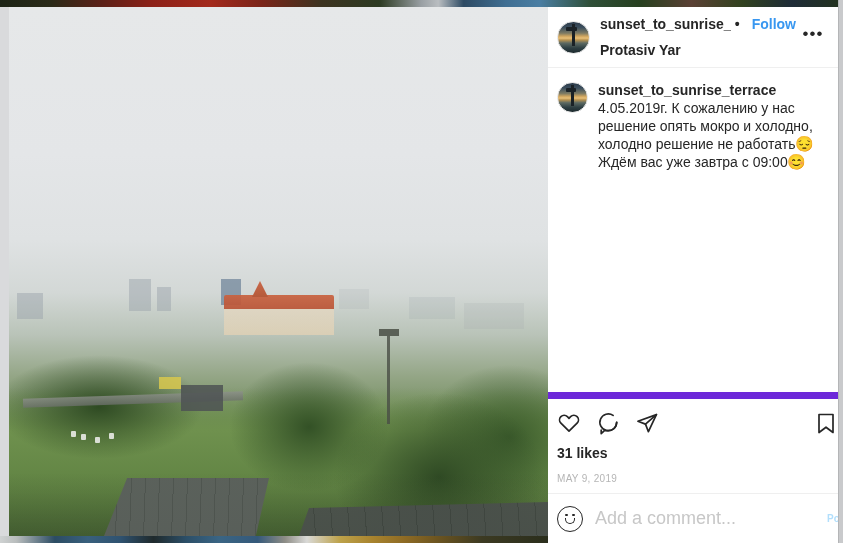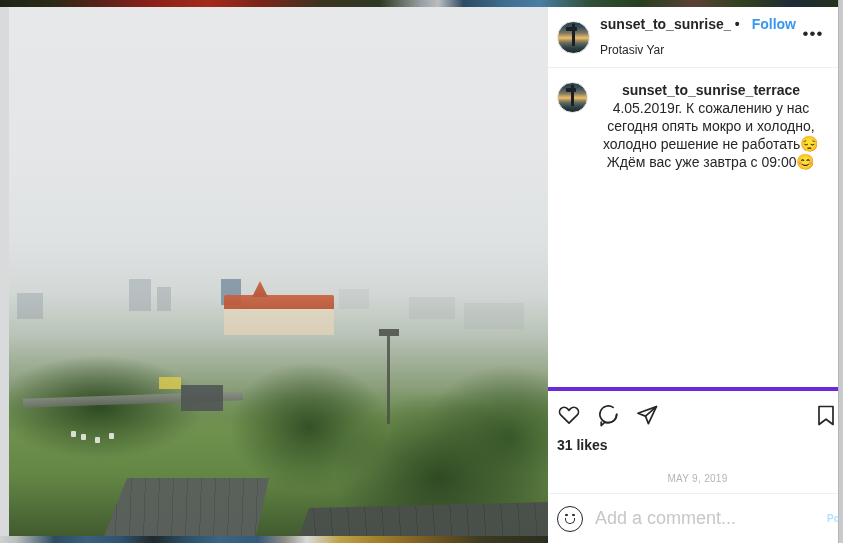--- a/index.html
+++ b/index.html
@@ -208,37 +208,36 @@
     max-width:152px;
     display:inline-block; white-space:nowrap;
   }
   #header-dot { color:#262626; margin:0 4px; font-weight:600; }
   #follow-link {
     color:#3897f0; font-weight:600; cursor:pointer;
     font-size:14px;
     padding-left:8px;
   }
   #header-location {
-    font-size:12px; color:#262626; line-height:16px;
-    margin-top:9px; white-space:nowrap; overflow:hidden;
+    font-size:14px; color:#262626; line-height:16px;
+    margin-top:9px; white-space:nowrap; overflow:hidden;font-weight:bold;
   }
   #more-options {
     flex:0 0 auto; margin-left:6px;
     width:22px; height:22px; cursor:pointer;
     display:flex; align-items:center; justify-content:center;
     color:#262626; font-size:17px; letter-spacing:1px;
     line-height:6px; padding-bottom:7px;
   }
 
   
   #caption-area {
     flex:1 1 auto;
     padding:13px 14px 0 9px;
     overflow:hidden;
-    text-align:center;
   }
   .comment-row { display:flex; align-items:flex-start; }
   .comment-row .avatar { width:31px; height:31px; margin-top:1px; }
   #caption-body { margin-left:10px; flex:1 1 auto; min-width:0; }
   #caption-username {
     font-size:14px; font-weight:600; color:#262626;
     line-height:18px; display:block;
   }
   #caption-text {
     font-size:14px; color:#262626; line-height:18px;
@@ -246,42 +245,41 @@
   }
   .emoji { font-size:15px; }
   #caption-time {
     font-size:11px; color:#b5b5b5;
     letter-spacing:.2px; margin-top:14px; display:block;
   }
 
   
   #actions-section {
     flex:0 0 auto;
-    border-top:4px solid #6d28d9;
+    border-top:7px solid #6d28d9;
     padding:9px 0 9px 9px;
   }
   #action-icons {
     display:flex; align-items:center;
     height:30px;
   }
   .act-icon {
     cursor:pointer; display:flex; align-items:center;
     justify-content:center;
     margin-right:15px;
   }
   #save-icon { margin-left:auto; margin-right:0; }
   #likes-count {
     font-size:14px; font-weight:600; color:#262626;
     margin-top:7px; display:block;
   }
   #post-date {
     font-size:10px; color:#b5b5b5;
-    letter-spacing:.3px; margin-top:20px; display:block;
+    letter-spacing:.3px; margin-top:12px; display:block;
     text-transform:uppercase;
-    text-align:center;
   }
 
   
   #add-comment-bar {
     flex:0 0 auto;
     border-top:1px solid #efefef;
     height:50px;
     display:flex; align-items:center;
     padding:0 14px 0 9px;
   }
@@ -364,21 +362,21 @@
       </div>
       <div id="more-options">•••</div>
     </div>
 
     <div id="caption-area">
       <div class="comment-row">
         <div class="avatar"></div>
         <div id="caption-body">
           <span id="caption-username">sunset_to_sunrise_terrace</span>
           <span id="caption-text"><span>4.05.2019г. К сожалению у нас</span>
-<span>сегодня опять мокро и холодно,</span>
+<span>решение опять мокро и холодно,</span>
 <span>холодно решение не работать</span><span class="emoji">😔</span>
 <span>Ждём вас уже завтра с 09:00</span><span class="emoji">😊</span></span>
         </div>
       </div>
     </div>
 
     <div id="actions-section">
       <div id="action-icons">
 
         <span class="act-icon">

